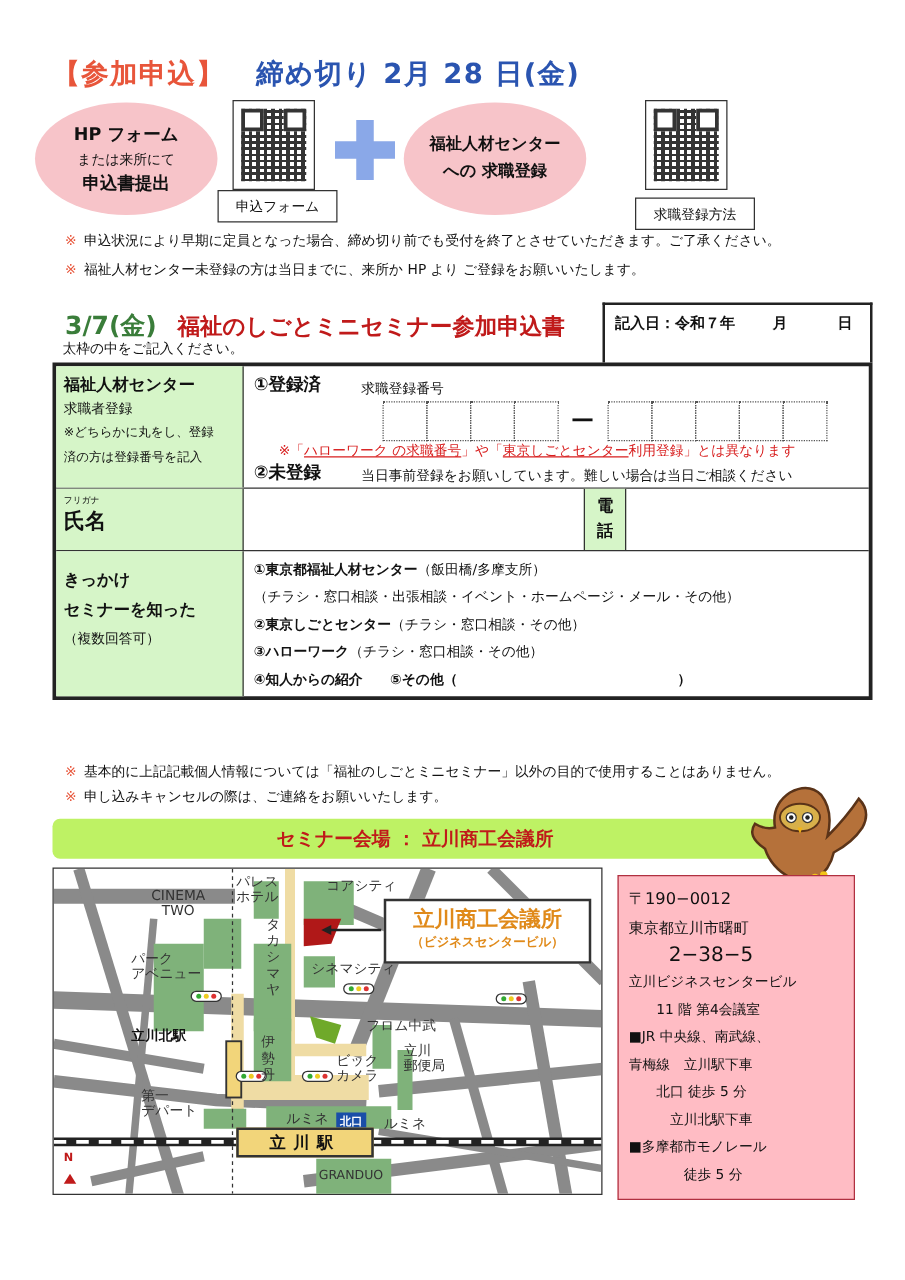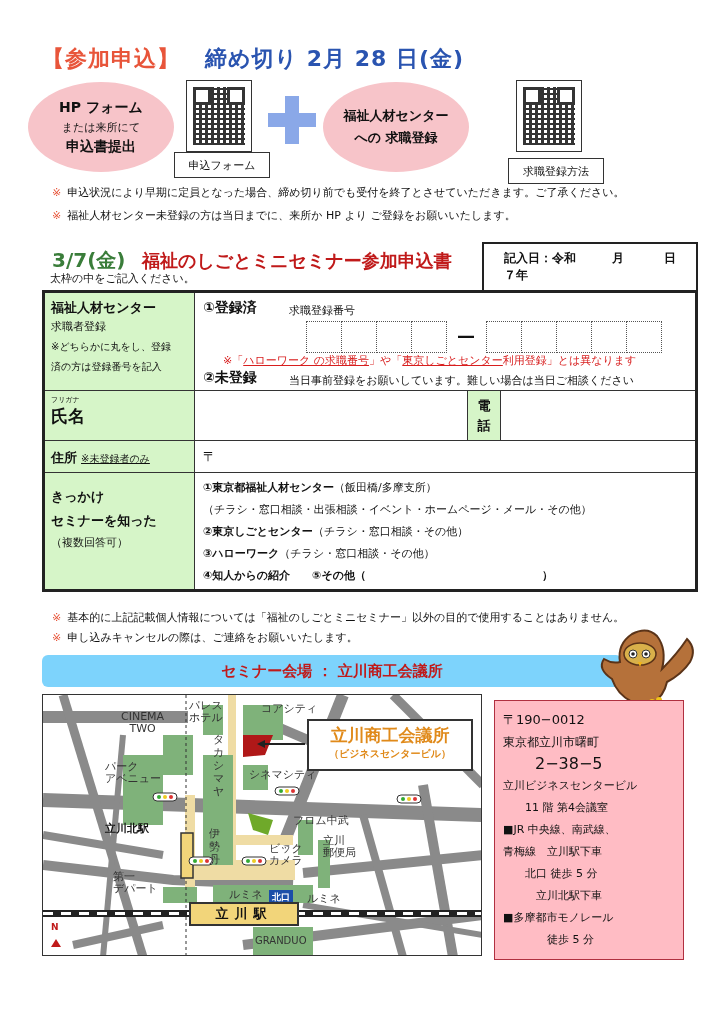--- a/index.html
+++ b/index.html
@@ -38,21 +38,21 @@
   .plus::before { left: 17px; top: 0; width: 14px; height: 48px; }
   .plus::after { left: 0; top: 17px; width: 48px; height: 14px; }
 
   .note { font-size: 11px; left: 52px; }
   .note .mark { color: #e8553a; margin-right: 6px; }
 
   
   .form-date { left: 52px; top: 247px; font-size: 20px; font-weight: bold; color: #3a7d3a; }
   .form-title { left: 142px; top: 249px; font-size: 18px; font-weight: bold; color: #c01a1a; }
   .form-sub { left: 50px; top: 271px; font-size: 11px; }
-  .entry-date { left: 482px; top: 242px; width: 216px; height: 48px; border: 2px solid #222; border-bottom: none; font-size: 12px; font-weight: bold; padding: 6px 20px; display: flex; gap: 0; }
+  .entry-date { left: 482px; top: 242px; width: 216px; height: 48px; border: 2px solid #222; border-bottom: none; font-size: 12px; font-weight: bold; padding: 6px 8px; display: flex; gap: 0; }
   .entry-date span { display: inline-block; }
 
   
   .tbl { left: 42px; top: 290px; width: 656px; border: 3px solid #222; }
   .row { display: flex; border-bottom: 1px solid #333; }
   .row:last-child { border-bottom: none; }
   .lbl { width: 150px; background: #d6f5c8; border-right: 1px solid #333; padding: 6px 6px; flex-shrink: 0; }
   .cell { flex: 1; position: relative; padding: 4px 8px; }
   .r1 { height: 98px; }
   .r2 { height: 50px; }
@@ -79,21 +79,21 @@
   .addr-lbl { font-size: 13px; font-weight: bold; }
   .addr-sub { font-size: 10px; text-decoration: underline; margin-left: 4px; font-weight: normal; }
   .postal { font-size: 13px; line-height: 24px; }
 
   .src-lbl { padding-top: 12px; }
   .src-lbl .b { line-height: 24px; }
   .src-list div { font-size: 11px; line-height: 22px; }
   .src-list .bo { font-weight: bold; }
 
   
-  .venue-bar { left: 42px; top: 655px; width: 580px; height: 32px; background: #7dd3fc; border-radius: 6px; display: flex; align-items: center; justify-content: center; font-size: 15px; font-weight: bold; color: #c01a1a; }
+  .venue-bar { left: 42px; top: 655px; width: 580px; height: 32px; background: #bef264; border-radius: 6px; display: flex; align-items: center; justify-content: center; font-size: 15px; font-weight: bold; color: #c01a1a; }
 
   .owl { left: 592px; top: 624px; width: 110px; height: 82px; }
 
   
   .map { left: 42px; top: 694px; width: 440px; height: 262px; border: 1px solid #333; background: #fff; overflow: hidden; }
   .map svg { position: absolute; left: 0; top: 0; }
   .map-label { position: absolute; font-size: 11px; color: #333; line-height: 12px; }
   .venue-callout { position: absolute; left: 264px; top: 24px; width: 166px; height: 52px; border: 2px solid #333; background: #fff; text-align: center; }
   .venue-callout .big { font-size: 17px; font-weight: bold; color: #e08a1a; margin-top: 3px; }
   .venue-callout .small { font-size: 10px; font-weight: bold; color: #e08a1a; }
@@ -184,28 +184,20 @@
     </div>
     <div class="cell">
       <div class="tel-lbl">
         <span>電</span>
         <span>話</span>
       </div>
       <div style="position:absolute;left:307px;top:0;right:0;bottom:0"></div>
     </div>
   </div>
 
-  <div class="row r3">
-    <div class="lbl" style="padding-top:6px">
-      <span class="addr-lbl">住所</span><span class="addr-sub">※未登録者のみ</span>
-    </div>
-    <div class="cell">
-      <span class="postal">〒</span>
-    </div>
-  </div>
 
   <div class="row r4">
     <div class="lbl src-lbl">
       <div class="b">きっかけ</div>
       <div class="b">セミナーを知った</div>
       <div class="s">（複数回答可）</div>
     </div>
     <div class="cell src-list">
       <div><span class="bo">①東京都福祉人材センター</span><span>（飯田橋/多摩支所）</span></div>
       <div><span class="bo"></span><span>（チラシ・窓口相談・出張相談・イベント・ホームページ・メール・その他）</span></div>

